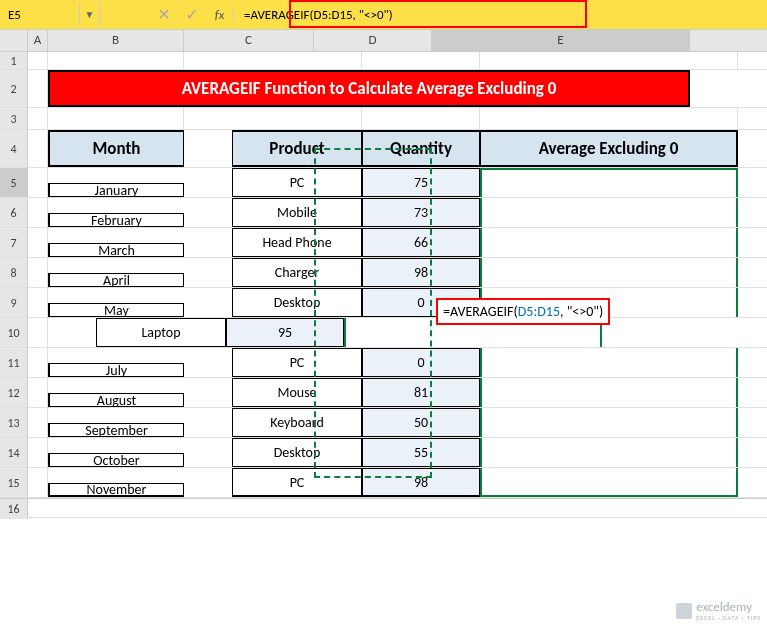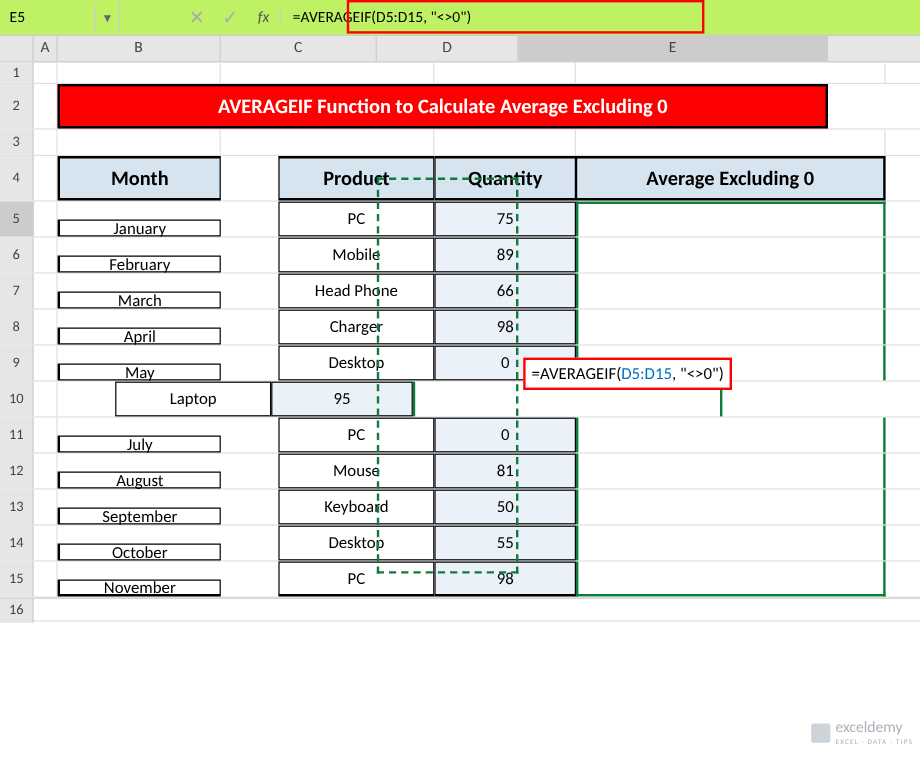--- a/index.html
+++ b/index.html
@@ -1,18 +1,18 @@
 <!DOCTYPE html>
 <html><head>
 <meta charset="utf-8">
 <style>
 * { box-sizing: border-box; margin: 0; padding: 0; }
 body { font-family: Calibri, Arial, sans-serif; background: #fff; width: 767px; height: 644px; overflow: hidden; position: relative; }
 
-.namebox-bar { display: flex; align-items: center; height: 30px; border-bottom: 1px solid #ccc; background: #bef264; padding: 1px 0; }
+.namebox-bar { display: flex; align-items: center; height: 30px; border-bottom: 1px solid #ccc; background: #fde047; padding: 1px 0; }
 .namebox { width: 80px; padding: 4px 8px; font-size: 13px; border-right: 1px solid #ccc; }
 .namebox-dd { width: 20px; text-align: center; color: #666; font-size: 10px; border-right: 1px solid #ccc; padding: 6px 0; }
 .spacer1 { width: 50px; }
 .fb-icon { width: 28px; text-align: center; color: #aaa; font-size: 16px; }
 .fb-icon.cancel::before { content: '✕'; }
 .fb-icon.enter::before { content: '✓'; }
 .fx { width: 28px; text-align: center; font-style: italic; font-size: 13px; color: #555; border-right: 1px solid #ccc; }
 .formula-bar { flex: 1; padding: 4px 10px; font-size: 13px; }
 .red-box-formula { border: 2px solid red; position: absolute; top: 0; left: 289px; width: 298px; height: 28px; pointer-events: none; }
 
@@ -127,21 +127,21 @@
         <div class="cell cB data-b">January</div>
         <div class="cell cC data-c">PC</div>
         <div class="cell cD data-d">75</div>
         <div class="cell cE data-e" style="border-top:2px solid #0e7c3a;border-left:2px solid #0e7c3a;"></div>
       </div>
       <div class="row rdata">
         <div class="rh">6</div>
         <div class="cell cA"></div>
         <div class="cell cB data-b">February</div>
         <div class="cell cC data-c">Mobile</div>
-        <div class="cell cD data-d">89</div>
+        <div class="cell cD data-d">73</div>
         <div class="cell cE data-e" style="border-left:2px solid #0e7c3a;"></div>
       </div>
       <div class="row rdata">
         <div class="rh">7</div>
         <div class="cell cA"></div>
         <div class="cell cB data-b">March</div>
         <div class="cell cC data-c">Head Phone</div>
         <div class="cell cD data-d">66</div>
         <div class="cell cE data-e" style="border-left:2px solid #0e7c3a;"></div>
       </div>

